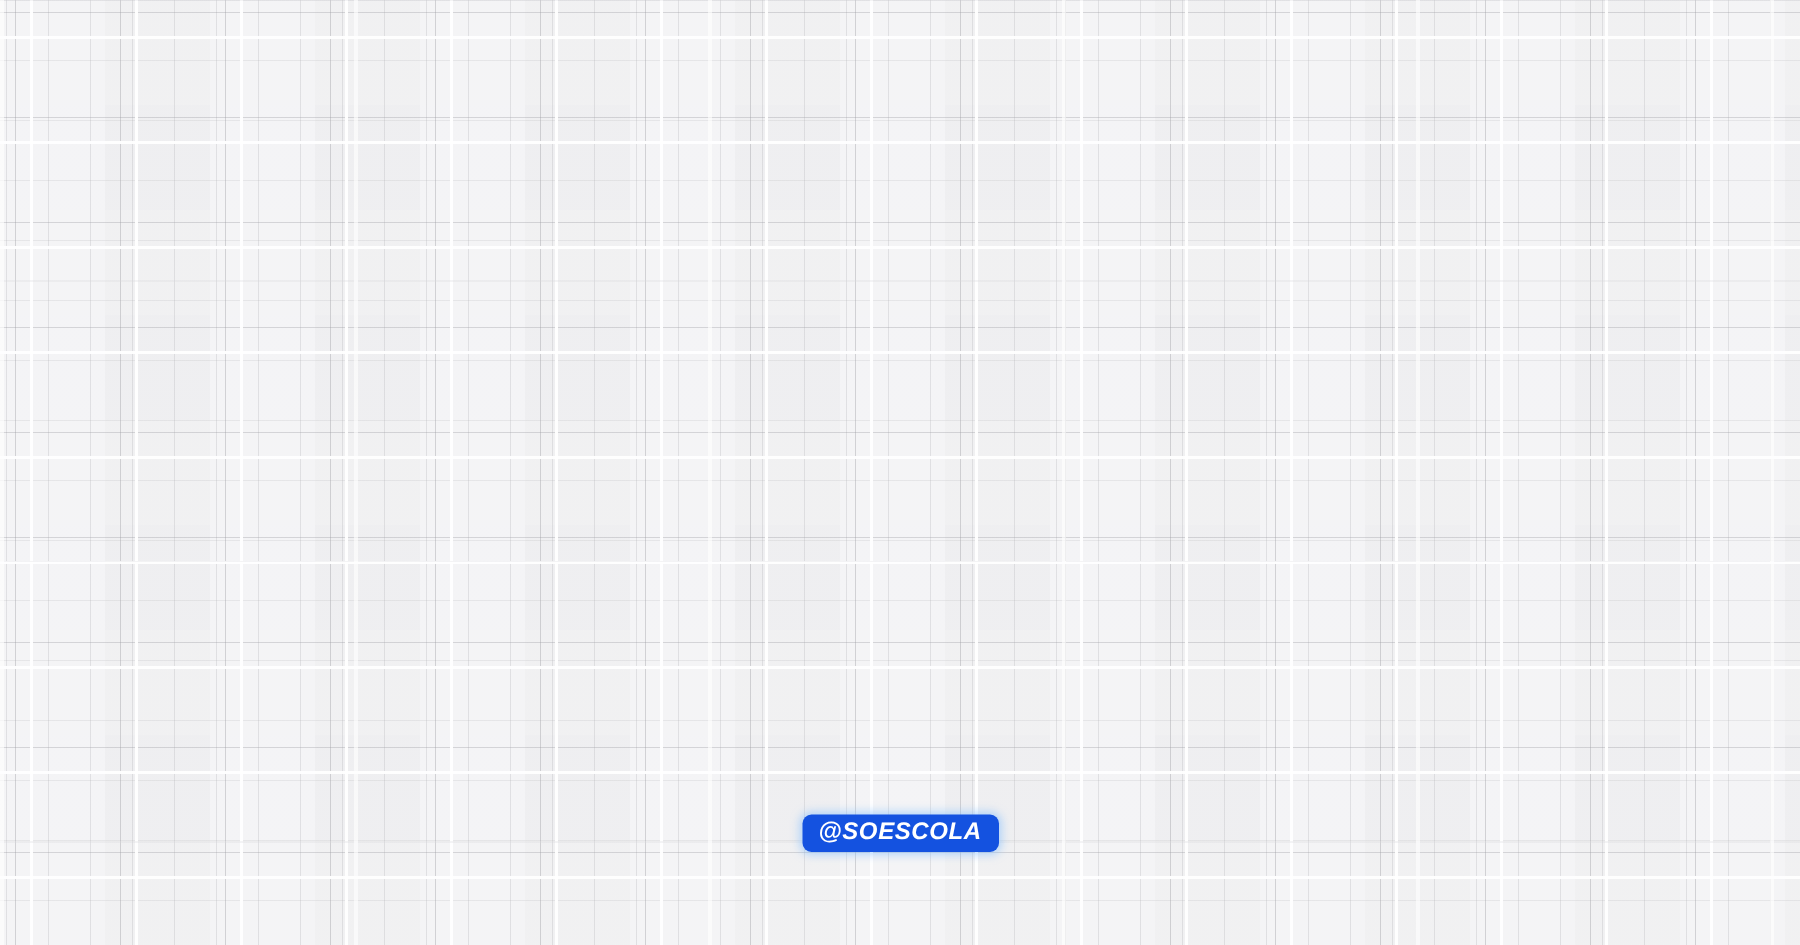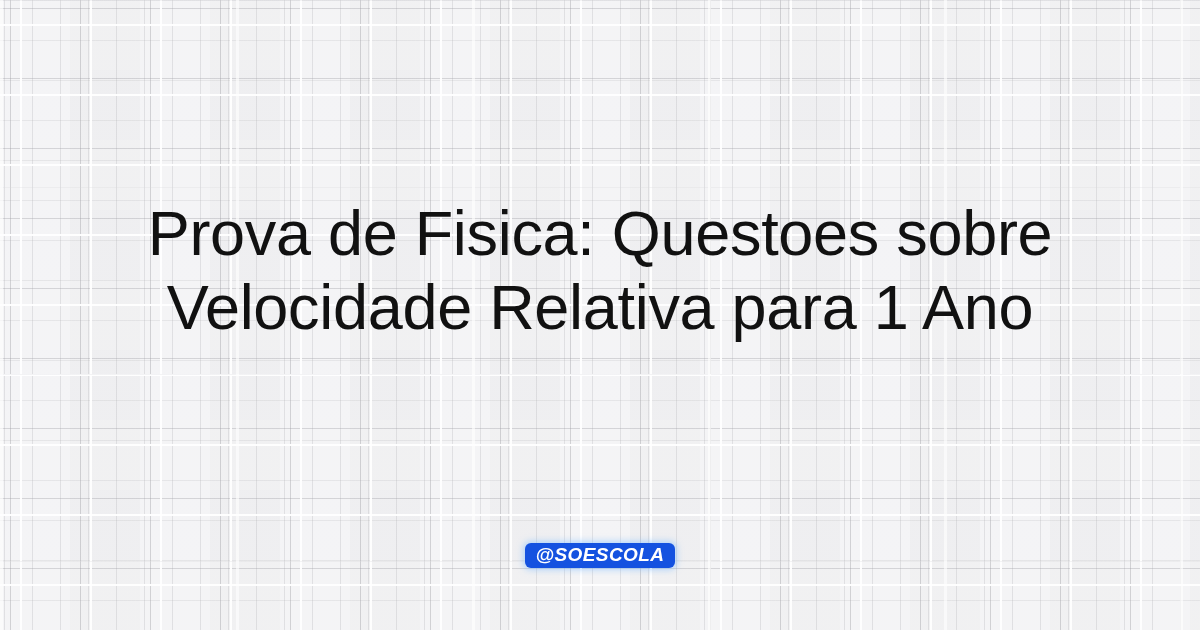--- a/index.html
+++ b/index.html
@@ -101,43 +101,39 @@
     left: 0;
     right: 0;
     top: 543px;
     text-align: center;
   }
   #badge {
     display: inline-block;
     background: #1452e0;
     color: #ffffff;
     font-family: "Liberation Sans", sans-serif;
-    font-size: 19px;
+    font-size: 16px;
     font-weight: bold;
     font-style: italic;
     letter-spacing: 0.4px;
     padding: 5px 11px 6px 11px;
     border-radius: 6px;
     line-height: 14px;
     box-shadow: 0 0 6px 2px rgba(130,190,255,0.55);
   }
 </style>
 </head>
 <body>
 
 <div id="card">
 
   <div class="tex tex-block"></div>
   <div class="tex tex-fine"></div>
   <div class="tex tex-major"></div>
   <div class="tex tex-white"></div>
   <div class="tex tex-dash"></div>
 
-  <div id="title-block">
-    <span class="title-line">Prova de Fisica: Questoes sobre</span>
-    <span class="title-line">Velocidade Relativa para 1 Ano</span>
-  </div>
 
   <div id="badge-wrap">
     <span id="badge">@SOESCOLA</span>
   </div>
 
 </div>
 
 </body></html>

